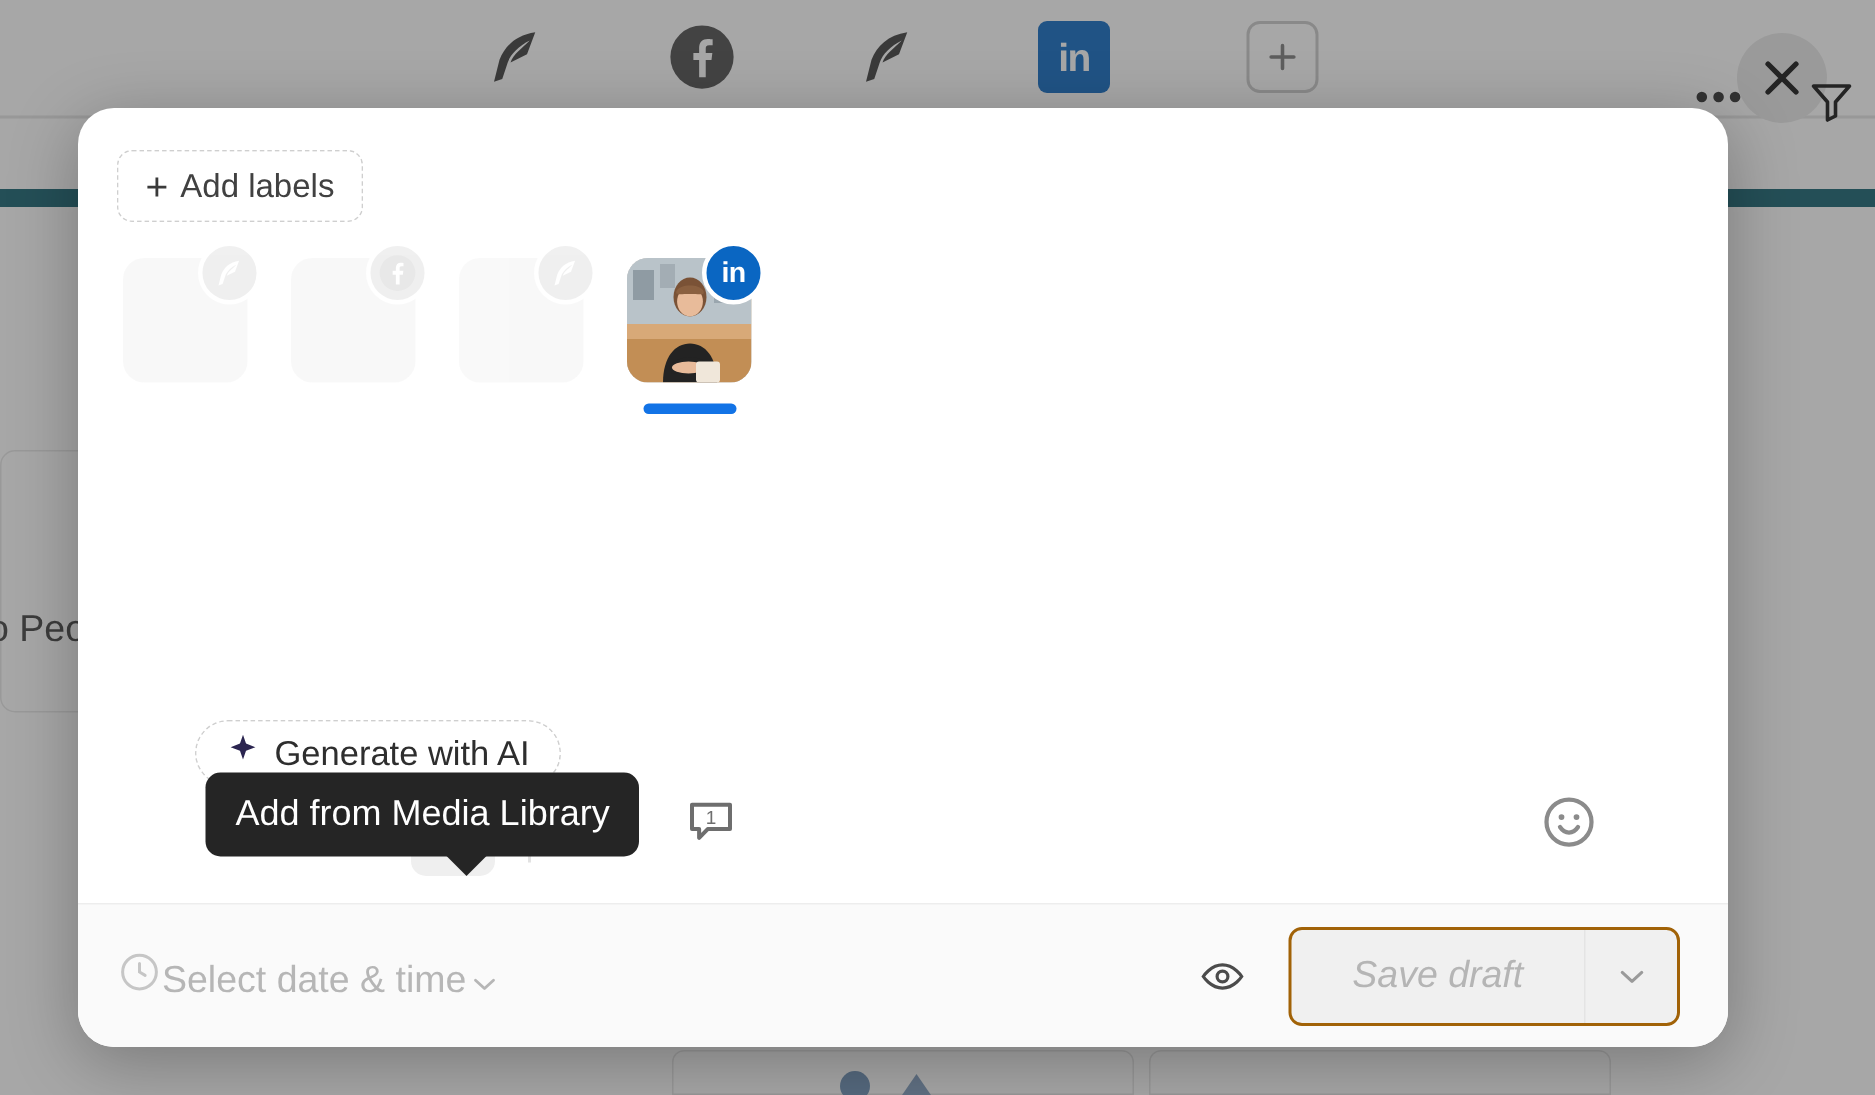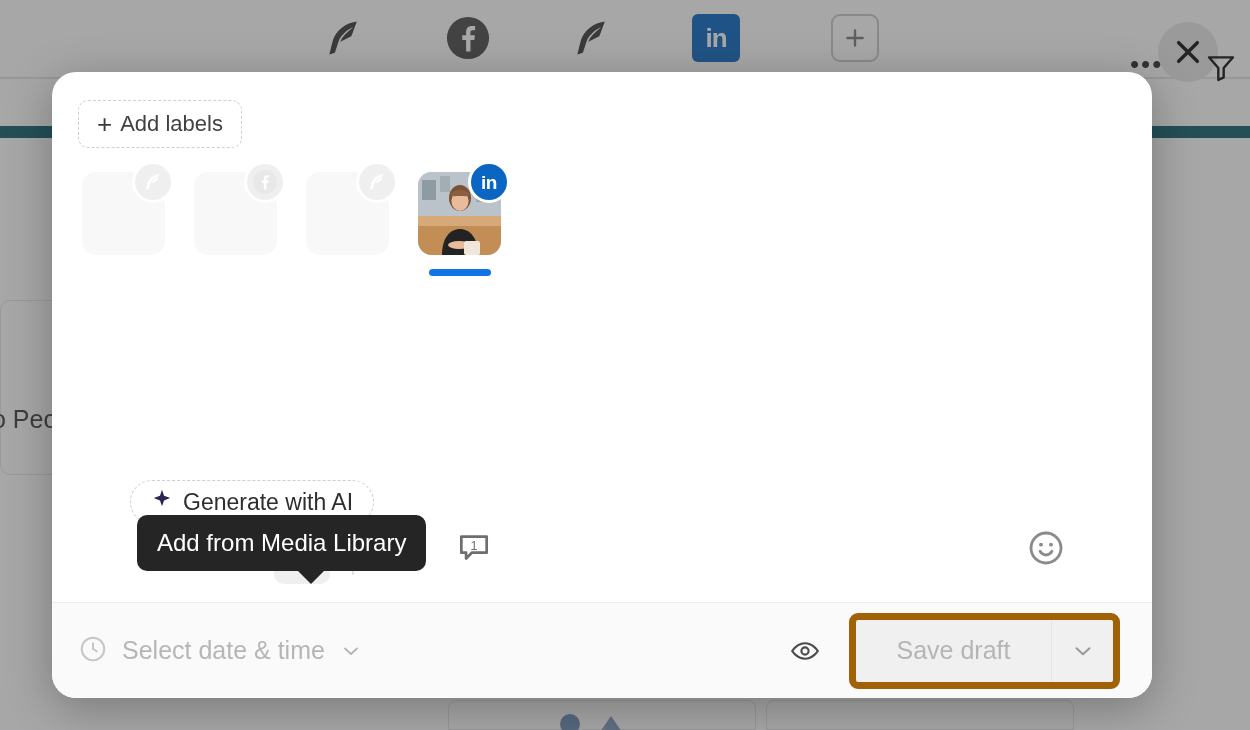--- a/index.html
+++ b/index.html
@@ -230,33 +230,33 @@
 
   
   .footer {
     flex: 0 0 96px;
     background: #fafafa;
     border-top: 1px solid #ededed;
     display: flex; align-items: center;
     padding: 0 32px 0 26px;
   }
   .dt {
-    display: flex; align-items: center; gap: 14px;
+    display: flex; align-items: flex-end; 
     cursor: pointer;
   }
   .dt .label { font-size: 25px; color: #b6b6b6; }
   .footer-right {
     margin-left: auto;
     display: flex; align-items: center; gap: 28px;
   }
   .eye { cursor: pointer; display: flex; }
   .save-group {
     display: flex; align-items: flex-end;
-    border: 7px solid #a16207; border-radius: 9px;
-    background: #f0f0f0; overflow: hidden;
+    border: 2px solid #a16207; border-radius: 9px;
+    background: #f0f0f0; overflow: hidden; font-style: italic;
   }
   .save-btn {
     min-width: 195px; height: 62px;
     display: flex; align-items: center; justify-content: center;
     font-size: 25px; color: #b5b5b5;
     cursor: default;
   }
   .save-caret {
     width: 62px; height: 62px;
     border-left: 1px solid #e4e4e4;

